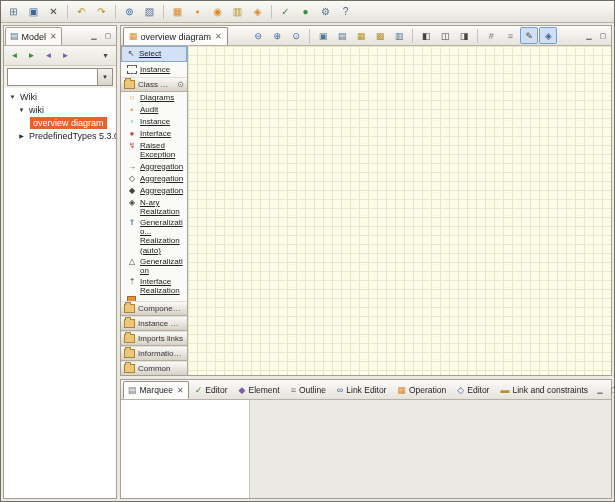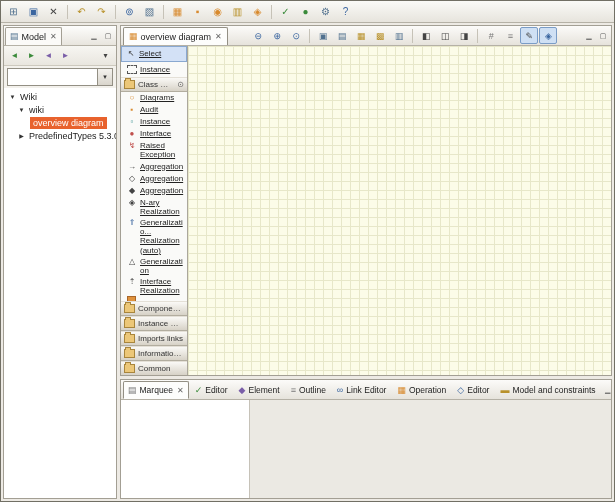--- a/index.html
+++ b/index.html
@@ -420,21 +420,21 @@
           <div class="btab">
             <i class="g c-orange">▦</i>
             <span>Operation</span>
           </div>
           <div class="btab">
             <i class="g c-blue">◇</i>
             <span>Editor</span>
           </div>
           <div class="btab">
             <i class="g c-gold">▬</i>
-            <span>Model and constraints</span>
+            <span>Link and constraints</span>
           </div>
           <div class="chrome-btns">
             <i class="chrome">▁</i>
             <i class="chrome">▢</i>
           </div>
         </div>
         <div class="bottom-content">
           <div class="outline-box"></div>
           <div class="bottom-rest"></div>
         </div>

